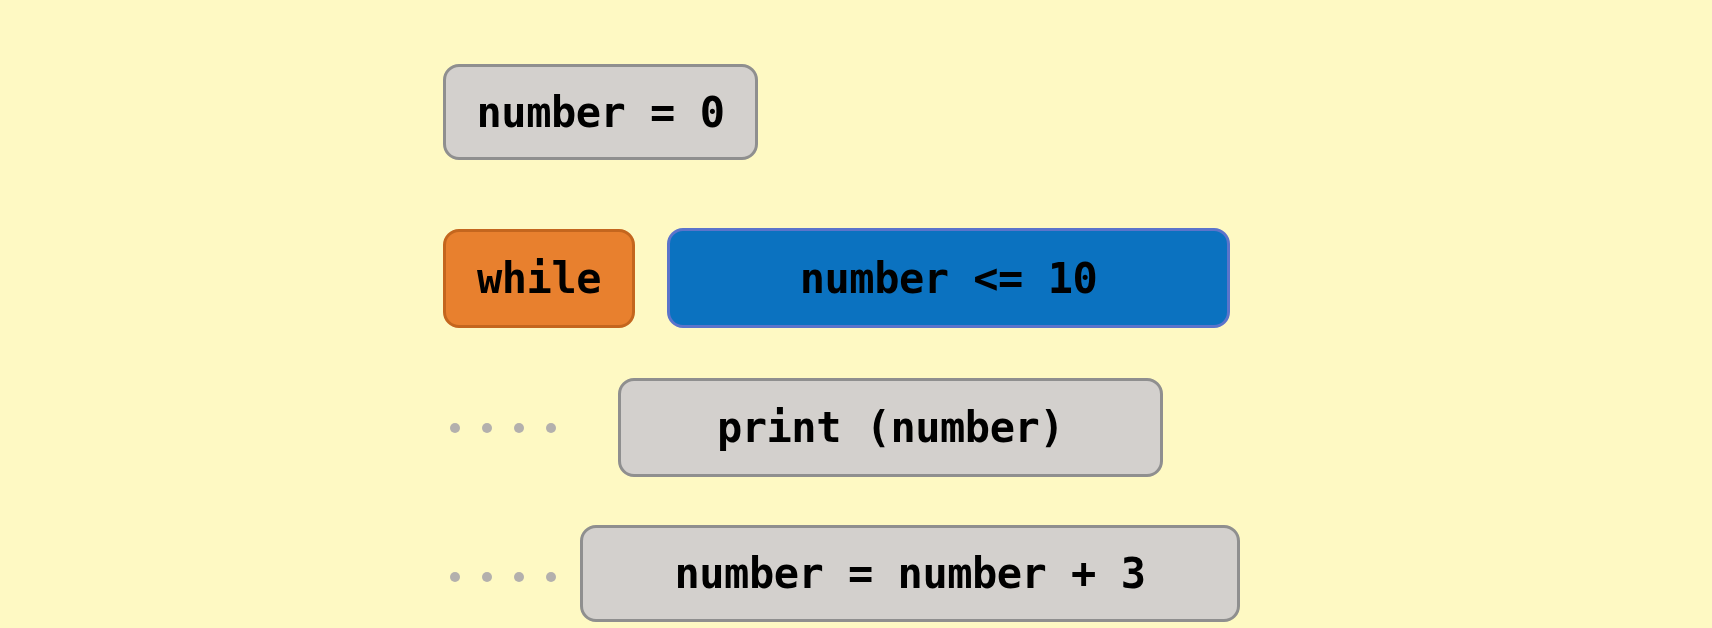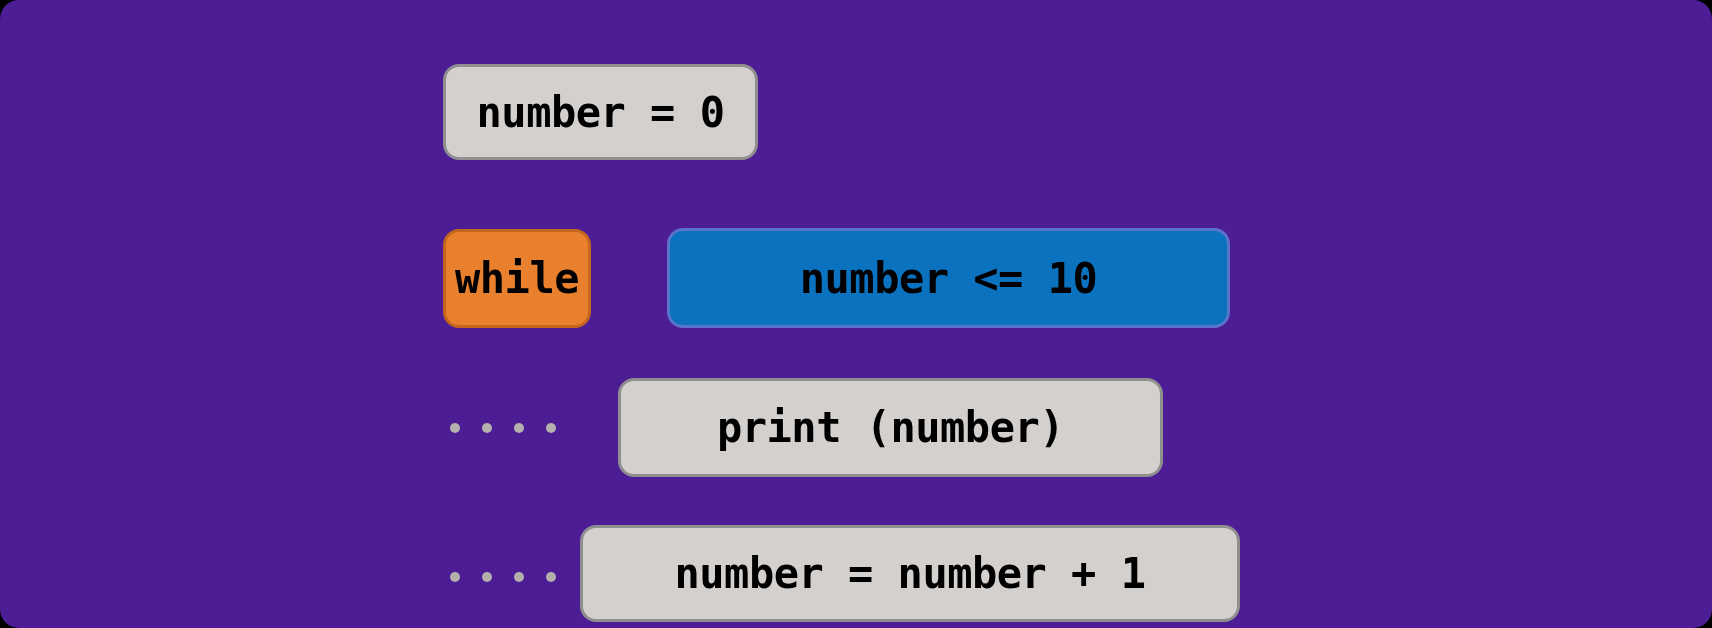--- a/index.html
+++ b/index.html
@@ -4,24 +4,23 @@
 <style>
   html, body {
     margin: 0;
     padding: 0;
     background: #000000;
   }
   .canvas {
     position: relative;
     width: 1712px;
     height: 628px;
-    background: #4c1d95;
+    background: #fef9c3;
     overflow: hidden;
     font-family: "DejaVu Sans Mono", "Liberation Mono", monospace;
-    border-radius: 19px;
   }
   .block {
     position: absolute;
     display: flex;
     align-items: center;
     justify-content: center;
     border-radius: 16px;
     box-sizing: border-box;
     border: 3px solid transparent;
   }
@@ -39,21 +38,21 @@
   }
   .orange {
     background: #e8802e;
     border-color: #c4661e;
   }
   .blue {
     background: #0b72c0;
     border-color: #5b74cb;
   }
   .block-init  { left: 443px; top: 64px;  width: 315px; height: 96px; }
-  .block-while { left: 443px; top: 229px; width: 148px; height: 99px; align-items: center; }
+  .block-while { left: 443px; top: 229px; width: 192px; height: 99px; align-items: center; }
   .block-cond  { left: 667px; top: 228px; width: 563px; height: 100px; }
   .block-print { left: 578px; top: 378px; width: 545px; height: 99px; margin-left: 40px; }
   .block-inc   { left: 580px; top: 525px; width: 660px; height: 97px; }
   .dots {
     position: absolute;
     display: flex;
     gap: 22px;
   }
   .dots-row1 { left: 450px; top: 423px; }
   .dots-row2 { left: 450px; top: 572px; }
@@ -93,16 +92,16 @@
   </div>
 
   <div class="dots dots-row2">
     <span class="dot"></span>
     <span class="dot"></span>
     <span class="dot"></span>
     <span class="dot"></span>
   </div>
 
   <div class="block gray block-inc">
-    <span class="code">number = number + 1</span>
+    <span class="code">number = number + 3</span>
   </div>
 
 </div>
 
 </body></html>

